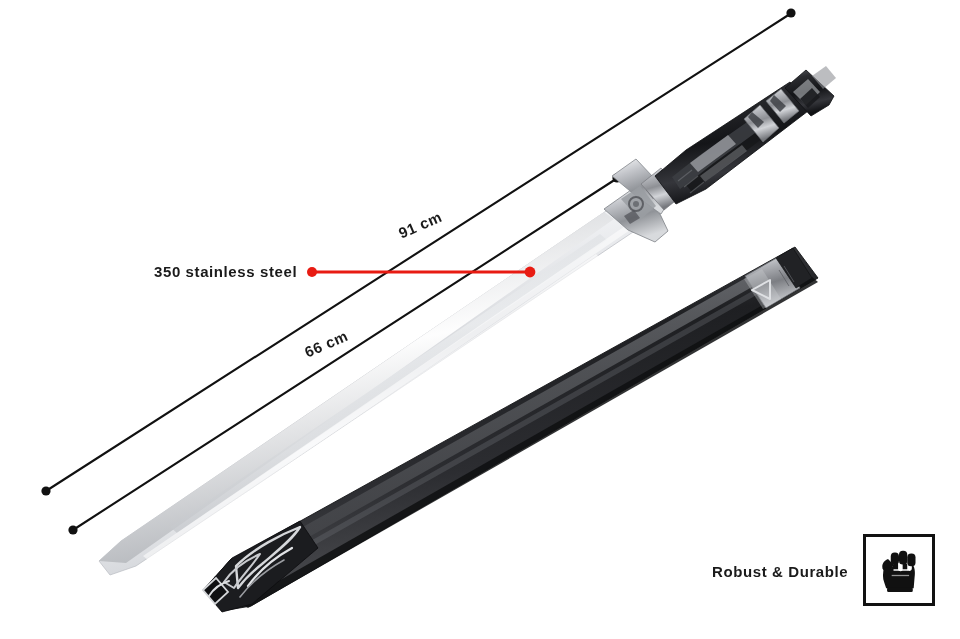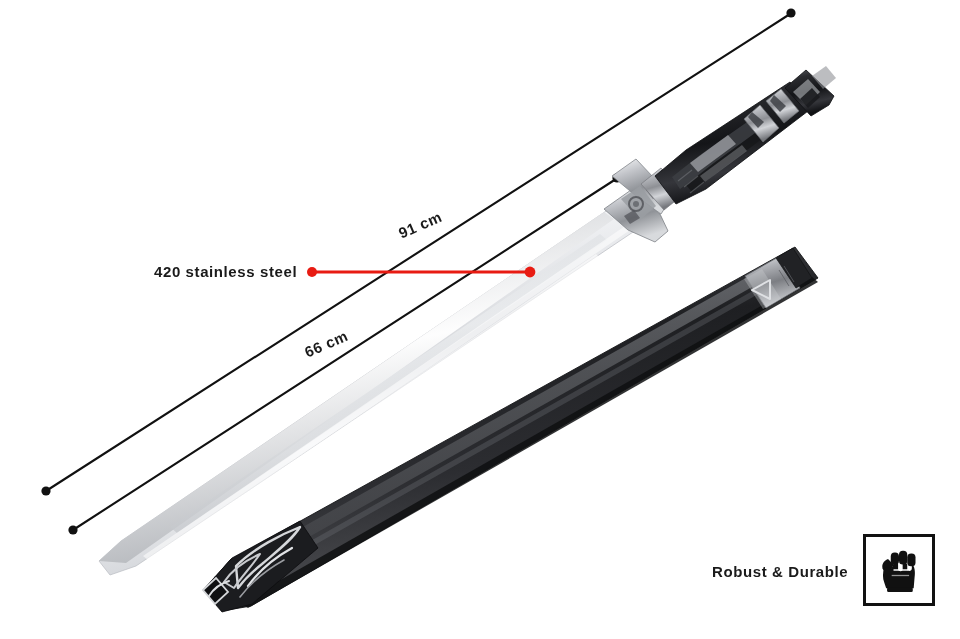--- a/index.html
+++ b/index.html
@@ -233,21 +233,21 @@
       </g>
     </g>
 
     <g>
       <line x1="312" y1="272" x2="529" y2="272" stroke="#e81b12" stroke-width="3.1" stroke-linecap="round"></line>
       <circle cx="312" cy="272" r="5" fill="#e81b12"></circle>
       <circle cx="530" cy="272" r="5.4" fill="#e81b12"></circle>
     </g>
   </svg>
 
-  <div class="label-text" id="material-label">420 stainless steel</div>
+  <div class="label-text" id="material-label">350 stainless steel</div>
 
   <div class="label-text" id="dim-label-91">91 cm</div>
 
   <div class="label-text" id="dim-label-66">66 cm</div>
 
   <div class="label-text" id="feature-text">Robust &amp; Durable</div>
 
   <div id="feature-badge">
     <svg viewBox="0 0 72 72">
       <g fill="#111111">

